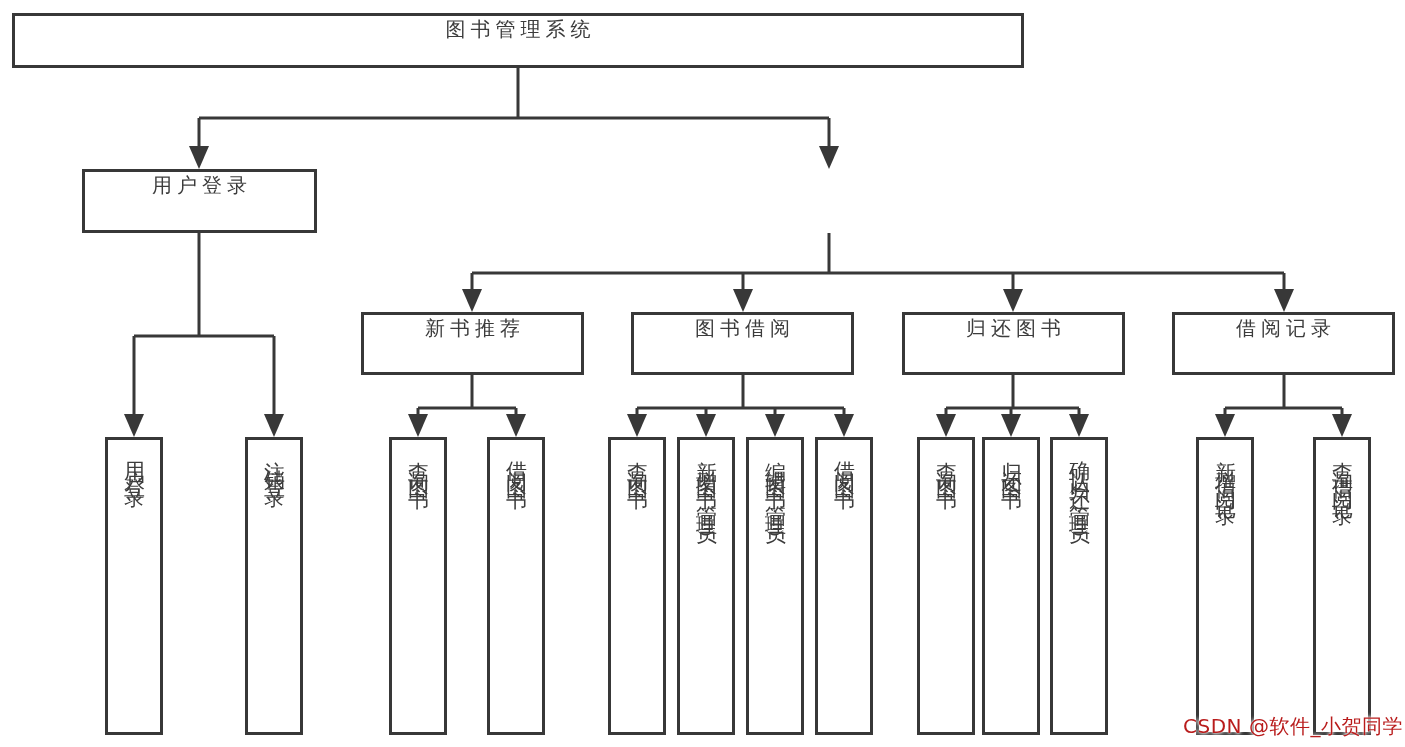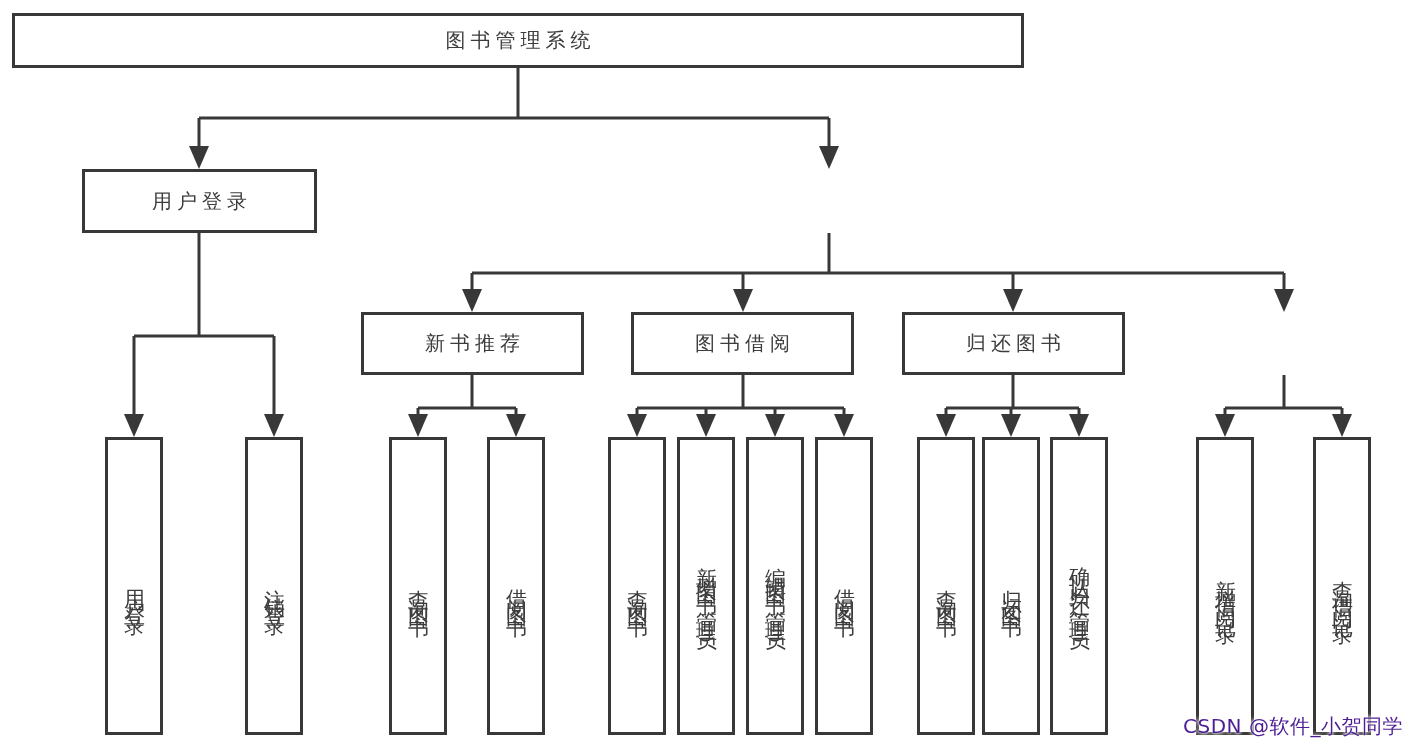--- a/index.html
+++ b/index.html
@@ -4,32 +4,32 @@
 <style>
   html,body{margin:0;padding:0;background:#ffffff;}
   .canvas{
     position:relative;width:1405px;height:747px;background:#ffffff;overflow:hidden;
     font-family:"DejaVu Sans","Liberation Sans",sans-serif;
   }
   svg.connectors{position:absolute;left:0;top:0;z-index:0;}
   .node{
     position:absolute;box-sizing:border-box;background:#ffffff;
     border:3px solid #383838;color:#3c3c3c;z-index:1;
-    display:flex;align-items:center;justify-content:center;text-align:center;
+    display:flex;align-items:flex-start;justify-content:center;text-align:center;
   }
   .h{font-size:20px;letter-spacing:5px;white-space:nowrap;}
   .h .lbl{transform:translateX(2.5px);} 
   .v .lbl{
     writing-mode:vertical-rl;text-orientation:mixed;
     font-size:21px;letter-spacing:9px;line-height:1;
     transform:translateY(4.5px);
   }
   .wm{
     position:absolute;left:1183px;top:713px;z-index:5;white-space:nowrap;
-    font-size:20px;letter-spacing:.5px;color:#4c1d95;
+    font-size:20px;letter-spacing:.5px;color:#b91c1c;
     text-shadow:0 0 2px #fff,0 0 4px #fff,0 0 5px #fff;
   }
 </style>
 </head>
 <body>
 
 <div class="canvas">
 
   <svg class="connectors" width="1405" height="747" viewBox="0 0 1405 747">
     <g stroke="#383838" stroke-width="3" fill="none">
@@ -74,20 +74,23 @@
 
   <div class="node h" style="left:631px;top:312px;width:223px;height:63px">
     <span class="lbl">图书借阅</span>
   </div>
   <div class="node h" style="left:361px;top:312px;width:223px;height:63px">
     <span class="lbl">新书推荐</span>
   </div>
   <div class="node h" style="left:902px;top:312px;width:223px;height:63px">
     <span class="lbl">归还图书</span>
   </div>
+  <div class="node h" style="left:1172px;top:312px;width:223px;height:63px">
+    <span class="lbl">借阅记录</span>
+  </div>
 
   <div class="node v" style="left:105px;top:437px;width:58px;height:298px">
     <span class="lbl">用户登录</span>
   </div>
   <div class="node v" style="left:245px;top:437px;width:58px;height:298px">
     <span class="lbl">注销登录</span>
   </div>
 
   <div class="node v" style="left:389px;top:437px;width:58px;height:298px">
     <span class="lbl">查询图书</span>

